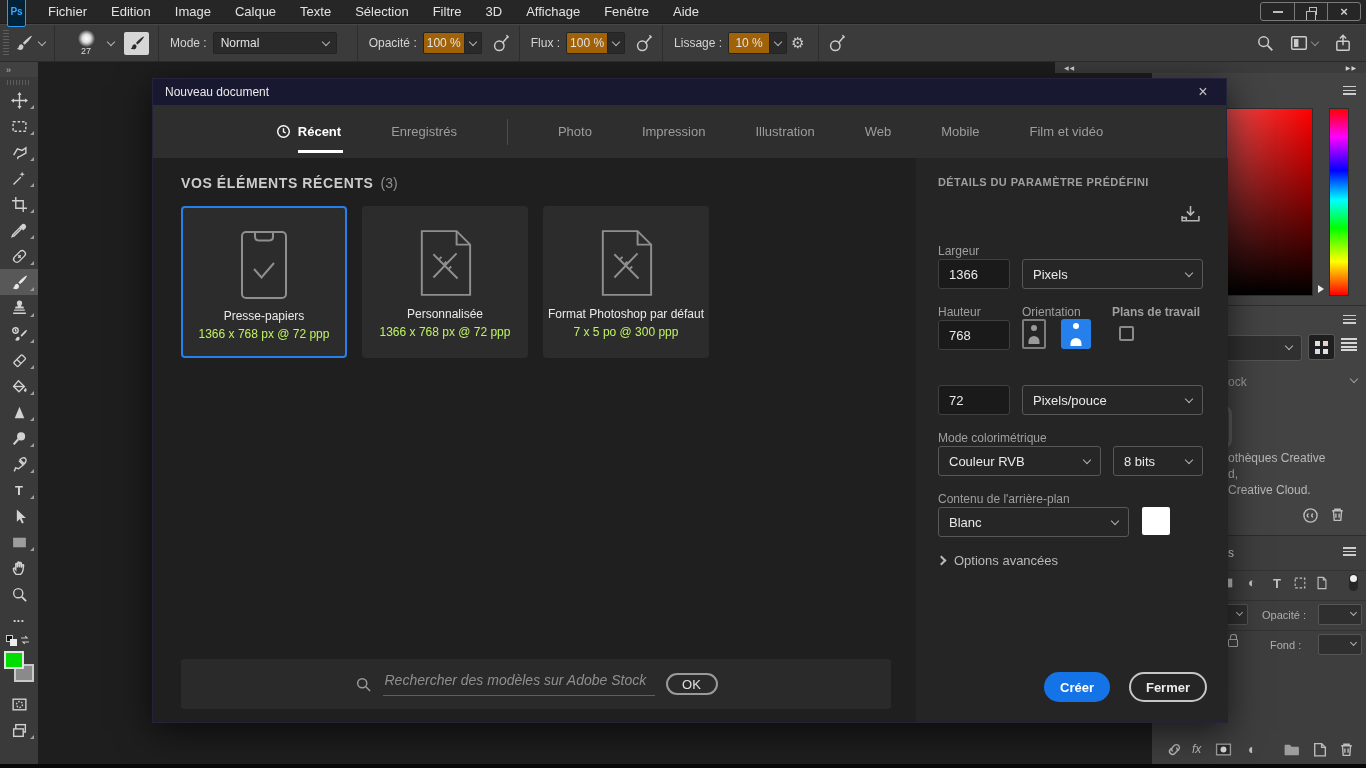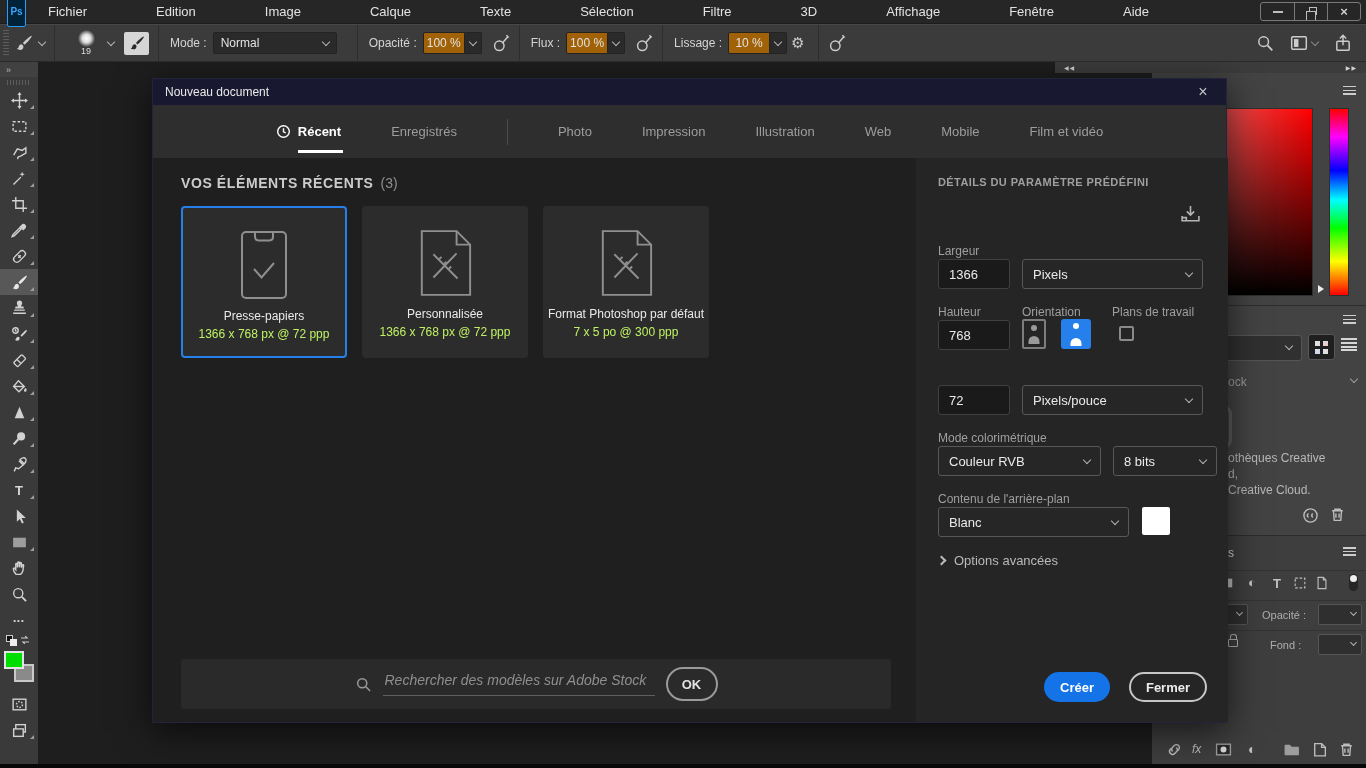--- a/index.html
+++ b/index.html
@@ -6,21 +6,21 @@
   html, body { width: 1366px; height: 768px; overflow: hidden; background: #1d1d1d;
     font-family: "Liberation Sans", sans-serif; }
   .screen { position: relative; width: 1366px; height: 768px; background:#1d1d1d; }
 
   
   .menubar { position:absolute; top:0; left:0; right:0; height:24px; background:#262626;
     display:flex; align-items:center; z-index:60; border-bottom:1px solid #1c1c1c; }
   .ps-logo { width:19px; height:31px; margin:0 10px 0 7px; background:#002339; color:#37a7ff;
     border:1px solid #2f9bf4; border-radius:2px; font-size:10px; font-weight:bold;
     display:flex; align-items:center; justify-content:center; }
-  .menus { display:flex; align-items:center;gap:45px; }
+  .menus { display:flex; align-items:center; }
   .menu { color:#e2e2e2; font-size:13px; padding:0 12px; cursor:default; }
   .win-controls { margin-left:auto; margin-right:5px; display:flex; height:19px;
     border:1px solid #7a7a7a; border-radius:3px; overflow:hidden; }
   .wc { width:33px; display:flex; align-items:center; justify-content:center; }
   .wc + .wc { border-left:1px solid #7a7a7a; }
   .wc-min { width:10px; height:2px; background:#bdbdbd; }
   .wc-rest { width:8px; height:8px; border:1px solid #bdbdbd; position:relative; margin-left:3px; margin-bottom:2px; }
   .wc-rest::before { content:""; position:absolute; left:-4px; top:3px; width:8px; height:8px;
     border:1px solid #bdbdbd; background:#262626; }
   .wc-x { color:#cfcfcf; font-size:13px; font-weight:bold; line-height:1; }
@@ -152,22 +152,22 @@
   .cicon { stroke:#8f8f8f; stroke-width:2; fill:none; }
   .card-title { font-size:12px; color:#eaeaea; margin-top:3px; }
   .card-sub { font-size:12px; color:#bef264; margin-top:4px; }
 
   .searchbar { position:absolute; left:28px; top:501px; width:710px; height:50px; background:#2a2a2a;
     border-radius:3px; display:flex; align-items:center; justify-content:center; gap:11px; }
   .sb-input { background:transparent; border:none; border-bottom:1px solid #5f5f5f; width:272px;
     color:#b8b8b8; font-size:14px; font-style:italic; padding:0 2px 7px; outline:none;
     font-family:"Liberation Sans",sans-serif; }
   .sb-input::placeholder { color:#8f8f8f; font-style:italic; }
-  .sb-ok { width:52px; height:34px; border:2px solid #9a9a9a; border-radius:17px; background:transparent;
-    color:#e2e2e2; font-size:13px; font-weight:bold; display:flex; align-items:center; justify-content:center; }
+  .sb-ok { width:52px; height:22px; border:2px solid #9a9a9a; border-radius:17px; background:transparent;
+    color:#e2e2e2; font-size:13px; font-weight:normal; display:flex; align-items:center; justify-content:center; }
 
   .fl { position:absolute; font-size:12px; color:#9f9f9f; white-space:nowrap; }
   .num-inp { position:absolute; width:72px; height:30px; background:#1a1a1a; border:1px solid #404040;
     border-radius:3px; color:#eaeaea; font-size:13px; padding:0 10px; outline:none;
     font-family:"Liberation Sans",sans-serif; }
   .dsel { position:absolute; height:30px; background:#262626; border:1px solid #585858; border-radius:3px;
     color:#eaeaea; font-size:13px; display:flex; align-items:center; justify-content:space-between; padding:0 10px; }
   .dp-head { position:absolute; left:22px; top:18px; font-size:11px; color:#9f9f9f; font-weight:bold; letter-spacing:.4px; }
   .dp-name { position:absolute; left:22px; top:42px; width:233px; background:transparent; border:none;
     border-bottom:1px solid #6b6b6b; color:#ececec; font-size:20px; padding:0 0 9px; outline:none;
@@ -227,21 +227,21 @@
 
   <div class="optionsbar">
     <span class="ob-grip"></span>
     <svg class="oicon" viewBox="0 0 16 16">
         <path d="M14.5 1.5C12 3 8.5 6 7 8l1.5 1.5c2-1.5 5-5 6.5-7.5z M5.8 9.2c-1.3 0-2.3 1-2.5 2.2-.1 1-.7 1.5-1.6 1.8 1.2 1.3 4 1.4 5.1.2.9-1 .8-2.4.3-3.3z" fill="#cccccc" stroke="none"></path>
       </svg>
     <span class="chev" style="margin-left:6px;"></span>
     <span class="ob-div"></span>
     <div class="brush-prev">
       <div class="bp-circle"></div>
-      <div class="bp-num">19</div>
+      <div class="bp-num">27</div>
     </div>
     <span class="chev" style="margin-left:8px;"></span>
     <span class="bt-btn">
       <svg width="16" height="16" viewBox="0 0 16 16">
           <path d="M14.5 1.5C12 3 8.5 6 7 8l1.5 1.5c2-1.5 5-5 6.5-7.5z M5.8 9.2c-1.3 0-2.3 1-2.5 2.2-.1 1-.7 1.5-1.6 1.8 1.2 1.3 4 1.4 5.1.2.9-1 .8-2.4.3-3.3z" fill="#2b2b2b"></path>
         </svg>
     </span>
     <span class="ob-div"></span>
     <span class="ob-label">Mode :</span>
     <div class="ob-select" style="width:124px;">
@@ -642,37 +642,37 @@
             <path d="M2 12h4v3"></path>
         </svg>
         <span class="fl" style="left:22px; top:86px;">Largeur</span>
         <input class="num-inp" style="left: 22px; top: 101px;" type="text" value="1366">
         <div class="dsel" style="left:106px; top:101px; width:181px;">
           <span>Pixels</span>
           <span class="chev"></span>
         </div>
         <span class="fl" style="left:22px; top:147px;">Hauteur</span>
         <span class="fl" style="left:106px; top:147px;">Orientation</span>
-        <span class="fl" style="left:196px; top:147px;">Plans de travail</span>
+        <span class="fl" style="left:196px; top:147px;font-weight:bold;">Plans de travail</span>
         <input class="num-inp" style="left: 22px; top: 162px;" type="text" value="768">
         <div class="ori-portrait person"></div>
         <div class="ori-landscape person white"></div>
         <span class="cbx"></span>
         <span class="fl" style="left:22px; top:212px;margin-top:16px;">Résolution</span>
         <input class="num-inp" style="left: 22px; top: 227px;" type="text" value="72">
         <div class="dsel" style="left:106px; top:227px; width:181px;">
           <span>Pixels/pouce</span>
           <span class="chev"></span>
         </div>
         <span class="fl" style="left:22px; top:273px;">Mode colorimétrique</span>
         <div class="dsel" style="left:22px; top:288px; width:163px;">
           <span>Couleur RVB</span>
           <span class="chev"></span>
         </div>
-        <div class="dsel" style="left:197px; top:288px; width:104px;">
+        <div class="dsel" style="left:197px; top:288px; width:90px;">
           <span>8 bits</span>
           <span class="chev"></span>
         </div>
         <span class="fl" style="left:22px; top:334px;">Contenu de l'arrière-plan</span>
         <div class="dsel" style="left:22px; top:349px; width:191px;">
           <span>Blanc</span>
           <span class="chev"></span>
         </div>
         <span class="bg-swatch"></span>
         <div class="adv-row">

